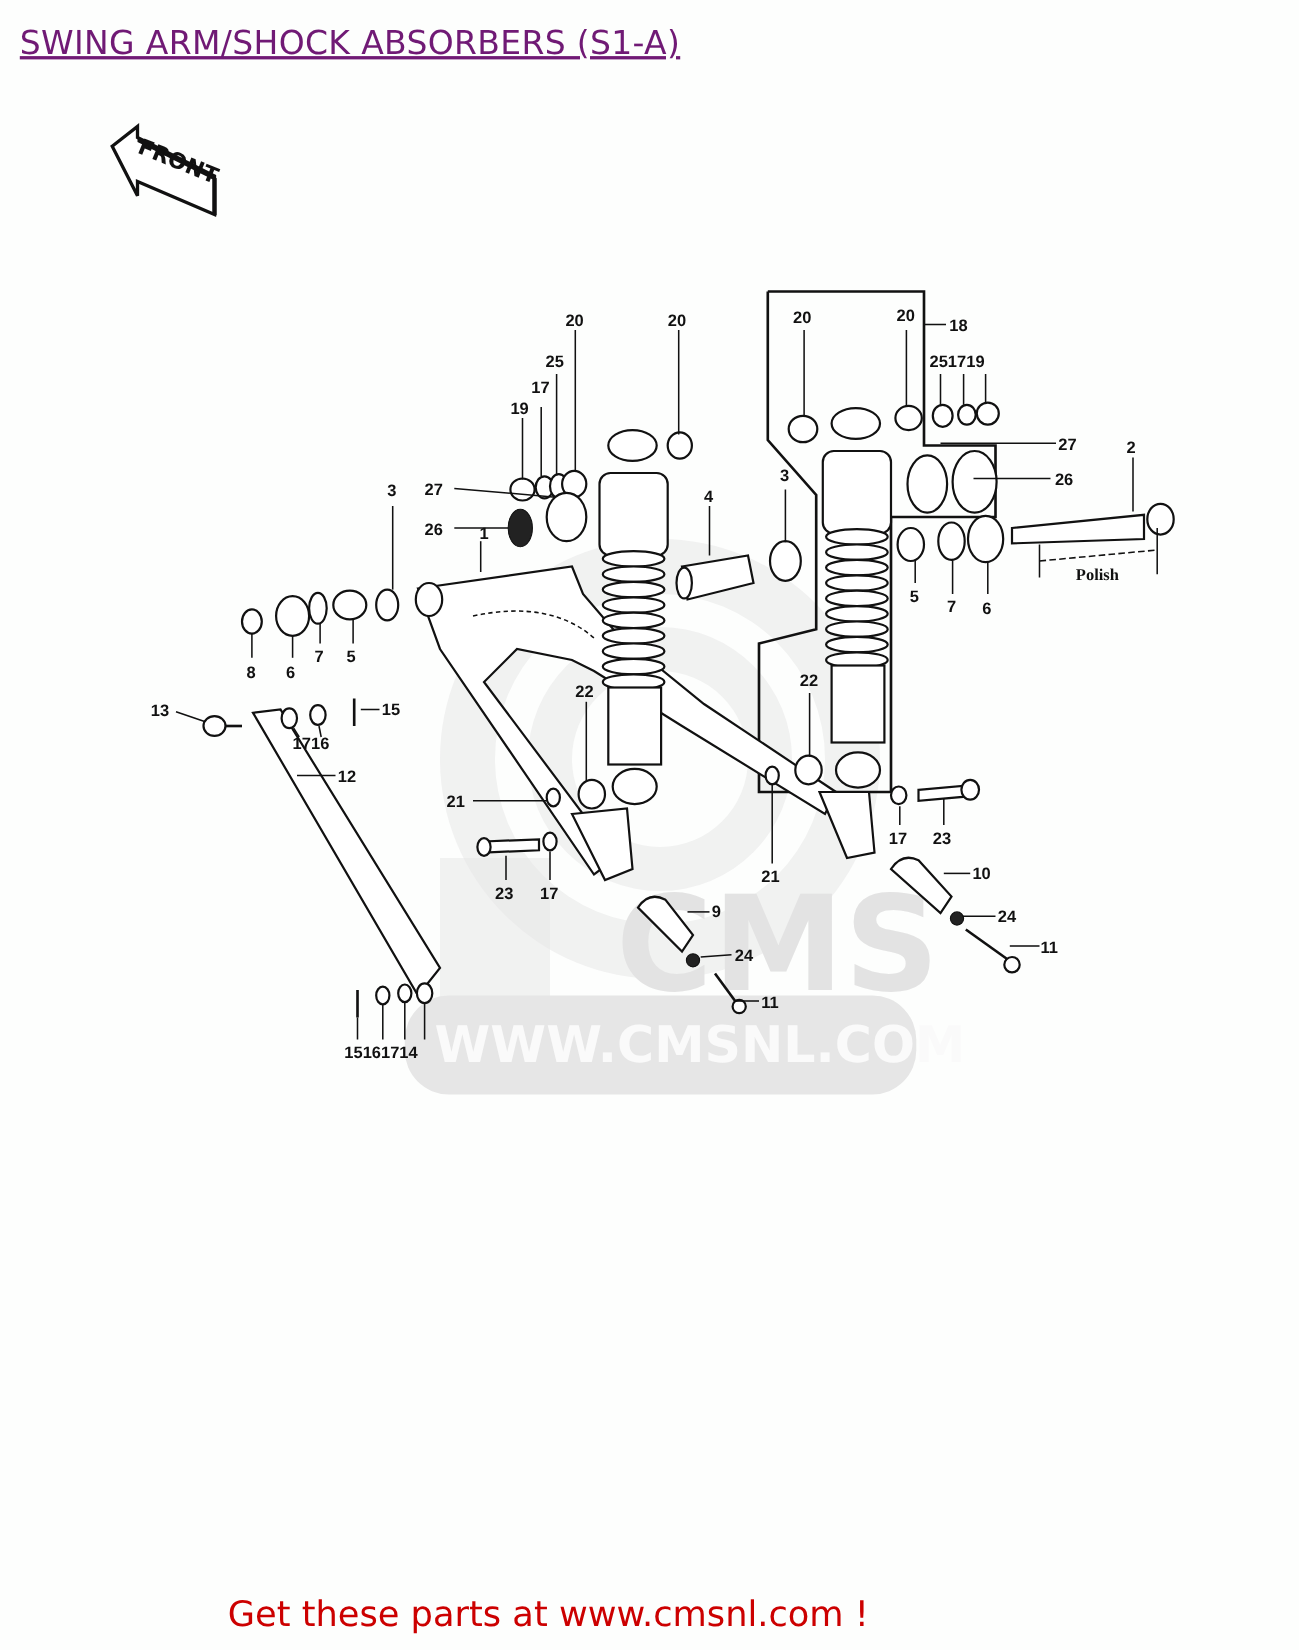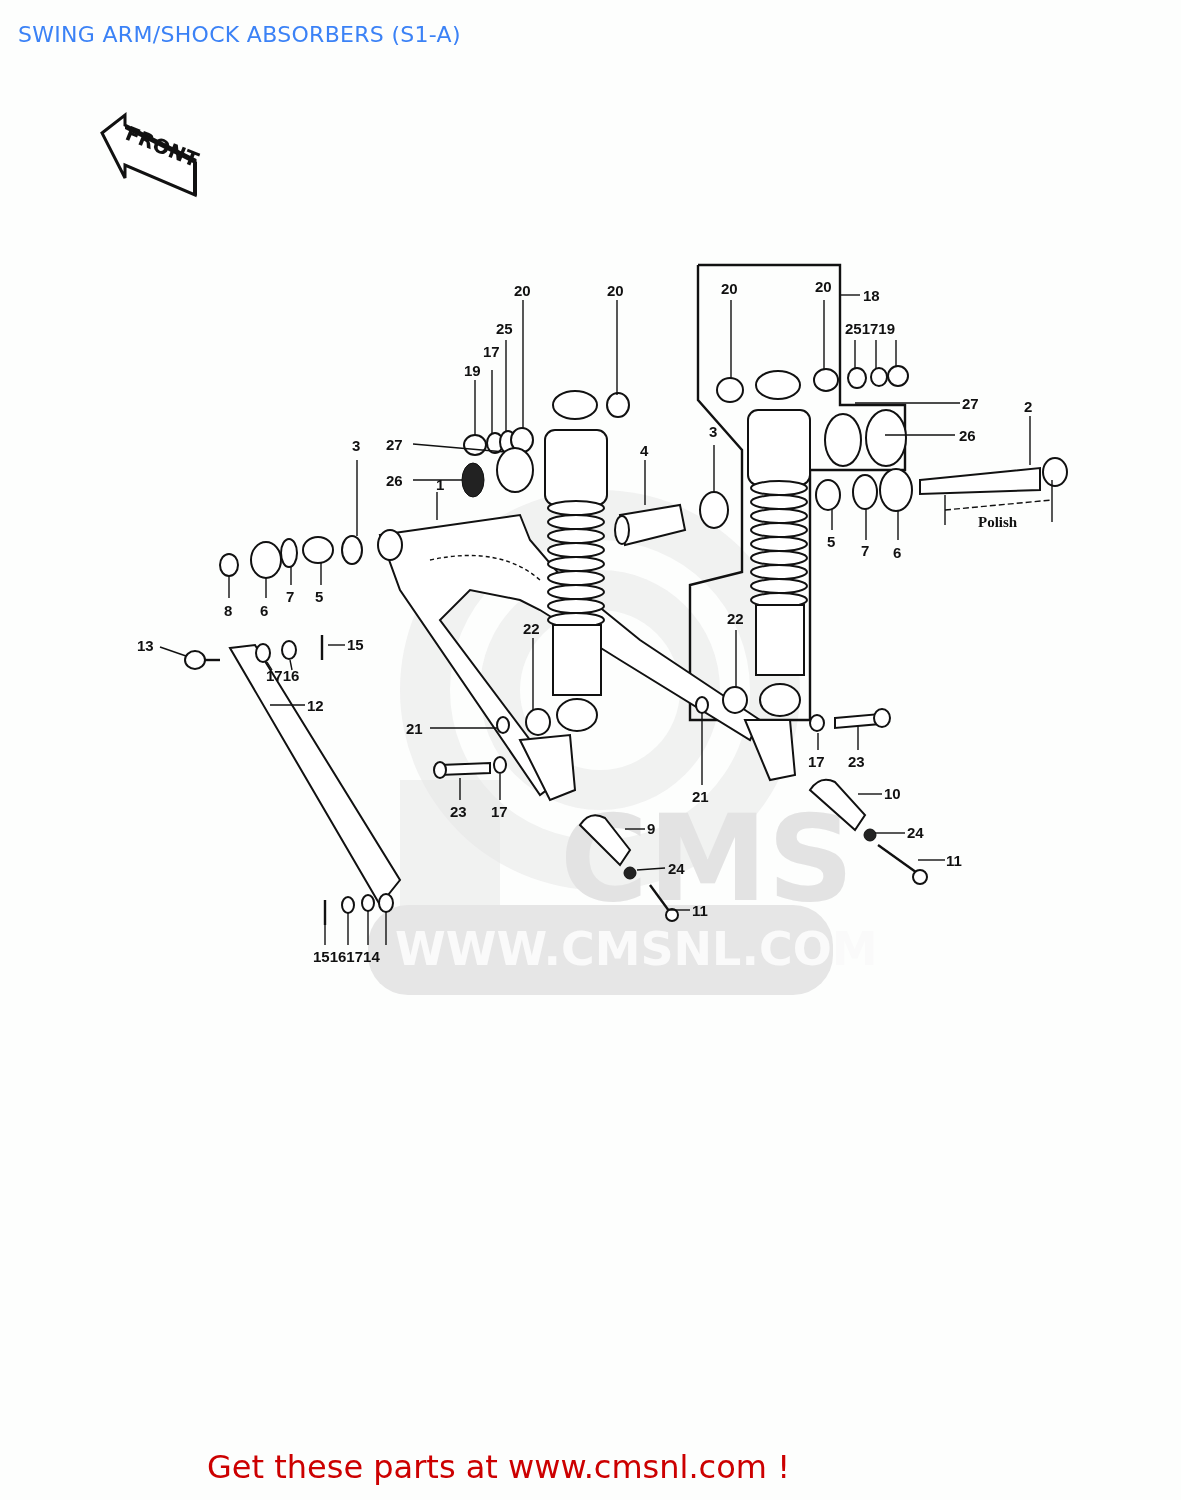--- a/index.html
+++ b/index.html
@@ -3,22 +3,23 @@
 <meta charset="utf-8">
 <style>
   html, body { margin: 0; padding: 0; }
   body {
     width: 1181px; height: 1500px; background: #fdfefd;
     position: relative; overflow: hidden;
     font-family: "DejaVu Sans", sans-serif;
   }
   .title {
     position: absolute; left: 18px; top: 22px;
-    font-size: 22px; color: #3b82f6; letter-spacing: 0.3px;
+    font-size: 30px; color: #701a75; letter-spacing: 0.3px;
     font-family: "DejaVu Sans", sans-serif;
+    text-decoration: underline;
   }
   .footer {
     position: absolute; left: 0; width: 997px; top: 1448px;
     text-align: center; font-size: 32px; color: #cc0000;
     font-family: "DejaVu Sans", sans-serif;
   }
   .diagram { position: absolute; left: 0; top: 0; width: 1181px; height: 1500px; }
   .lbl { font-family: "Liberation Sans Narrow", "Liberation Sans", sans-serif; font-size: 15px; fill: #111; font-weight: bold; }
   .polish { font-family: "Liberation Serif", serif; font-size: 15px; fill: #111; font-weight: bold; }
   .wm { fill: #e6e6e6; }

